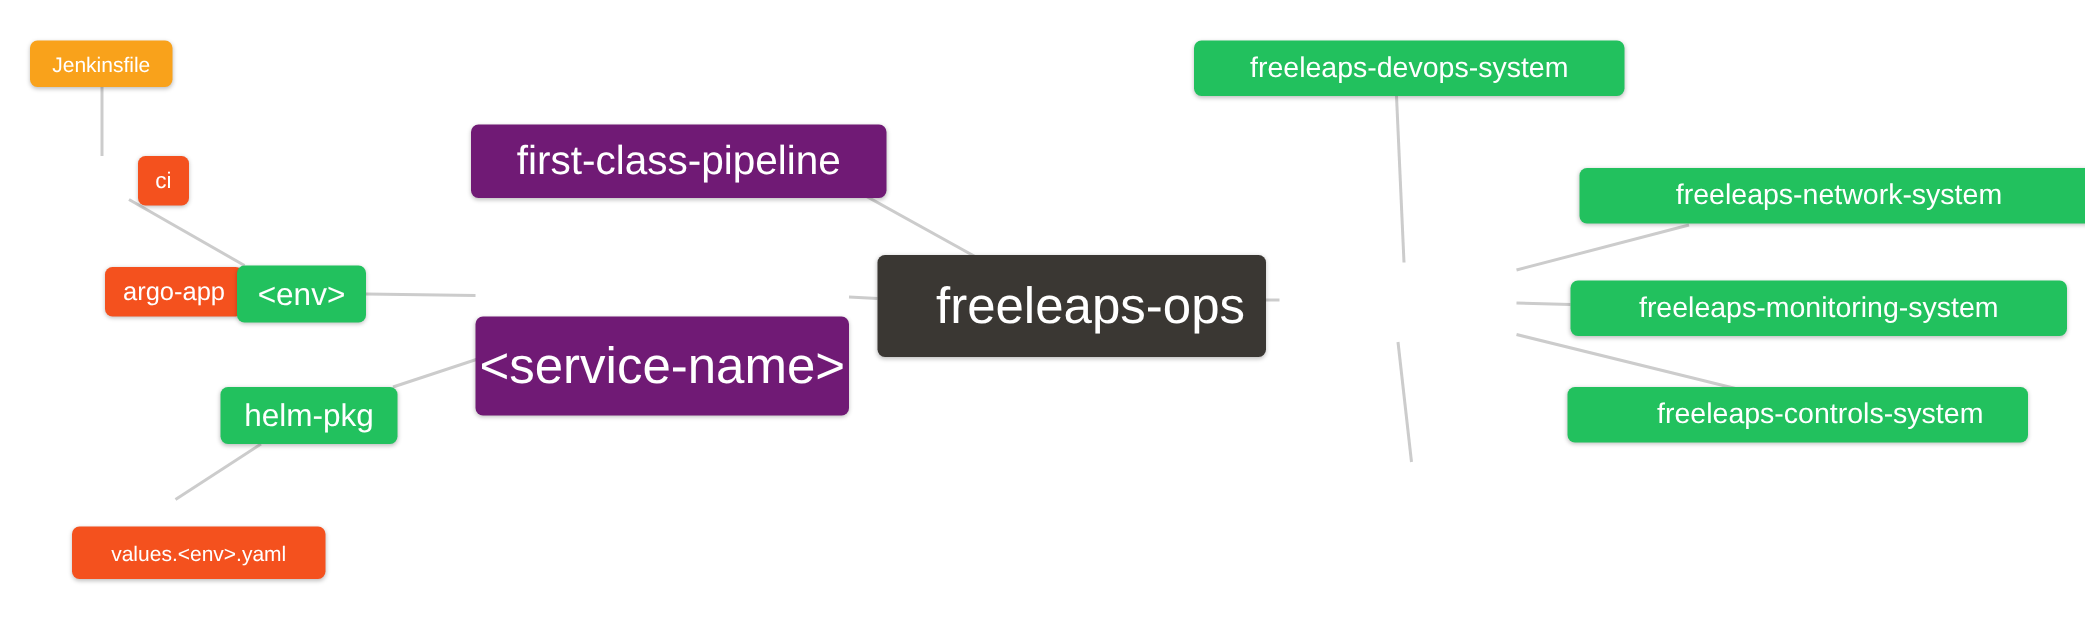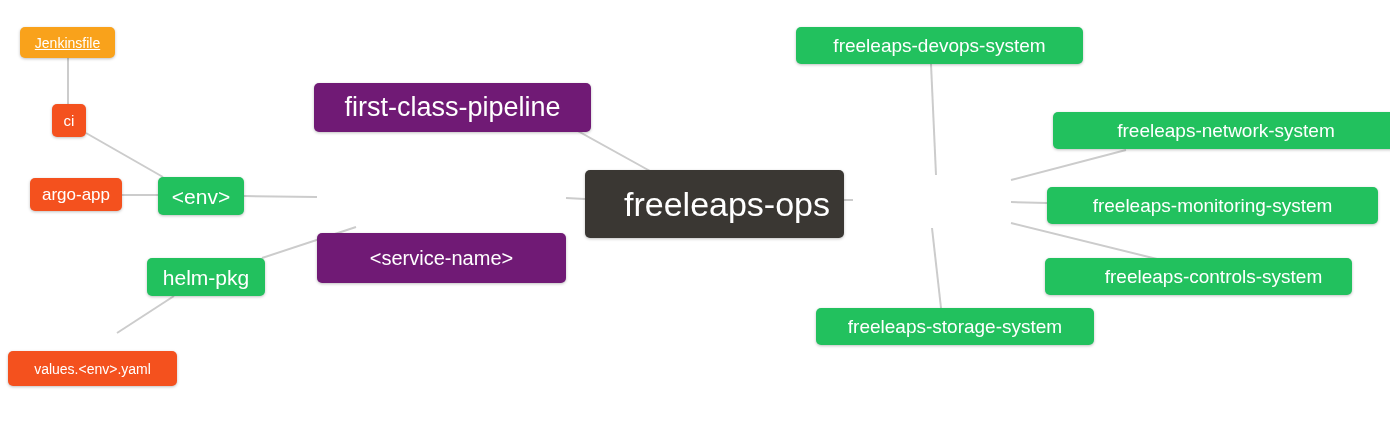--- a/index.html
+++ b/index.html
@@ -29,22 +29,22 @@
     align-items: center;
     justify-content: center;
     color: #ffffff;
     border-radius: 5px;
     white-space: nowrap;
     box-shadow: 0 1px 3px rgba(0,0,0,0.25);
     box-sizing: border-box;
     cursor: pointer;
     line-height: 1;
   }
-  .c-orange { background: #F9A21B; text-decoration: underline; }
-  .c-red    { background: #F4511E; }
+  .c-orange { background: #F9A21B; }
+  .c-red    { background: #F4511E; margin-left: 40px; }
   .c-green  { background: #22C15E; }
   .c-blue   { background: #701a75; margin-top: 43px; }
   .c-dark   { background: #3A3733; }
 </style>
 </head>
 <body>
 
 <div class="canvas">
 
   <svg class="edges" viewBox="0 0 1390 421">
@@ -71,28 +71,27 @@
   <div class="node c-red" style="left:30px;  top:178px; width:92px;  height:33px; font-size:17px;">argo-app</div>
 
   <div class="node c-green" style="left:158px; top:177px; width:86px;  height:38px; font-size:21px;">&lt;env&gt;</div>
 
   <div class="node c-green" style="left:147px; top:258px; width:118px; height:38px; font-size:21px;">helm-pkg</div>
 
   <div class="node c-red" style="left:8px;   top:351px; width:169px; height:35px; font-size:14px;">values.&lt;env&gt;.yaml</div>
 
   <div class="node c-blue" style="left:314px; top:40px;  width:277px; height:49px; font-size:27px;">first-class-pipeline</div>
 
-  <div class="node c-blue" style="left:317px; top:190px; width:249px; height:50px; font-size:20px;">&lt;service-name&gt;</div>
+  <div class="node c-blue" style="left:317px; top:168px; width:249px; height:66px; font-size:34px;">&lt;service-name&gt;</div>
 
   <div class="node c-dark" style="left:585px; top:170px; width:259px; height:68px; font-size:34px;padding-left:25px;">freeleaps-ops</div>
 
 
   <div class="node c-green" style="left:796px;  top:27px;  width:287px; height:37px; font-size:19px;">freeleaps-devops-system</div>
 
   <div class="node c-green" style="left:1053px; top:112px; width:346px; height:37px; font-size:19px;">freeleaps-network-system</div>
 
   <div class="node c-green" style="left:1047px; top:187px; width:331px; height:37px; font-size:19px;">freeleaps-monitoring-system</div>
 
   <div class="node c-green" style="left:1045px; top:258px; width:307px; height:37px; font-size:19px;padding-left:30px;">freeleaps-controls-system</div>
 
-  <div class="node c-green" style="left:816px;  top:308px; width:278px; height:37px; font-size:19px;">freeleaps-storage-system</div>
 
 </div>
 
 </body></html>

